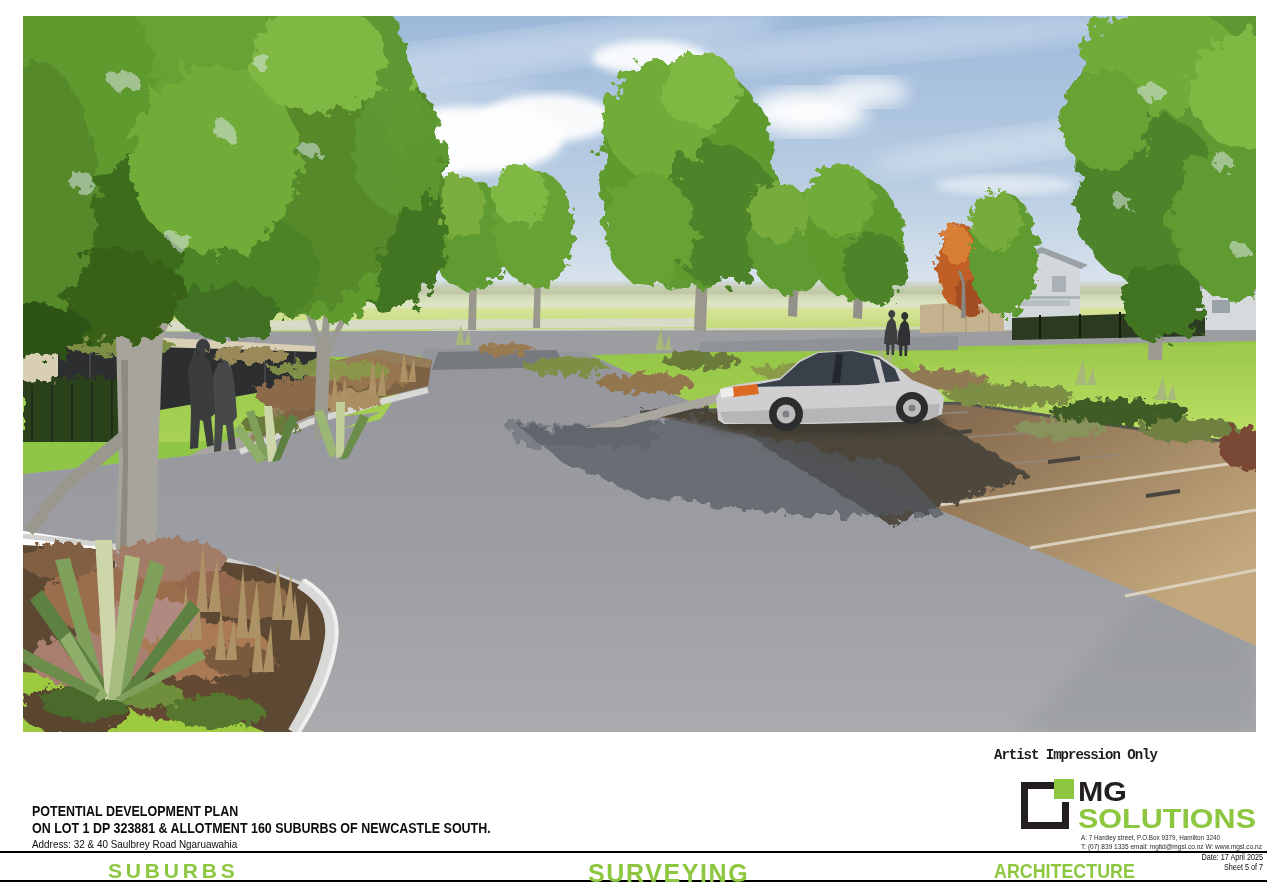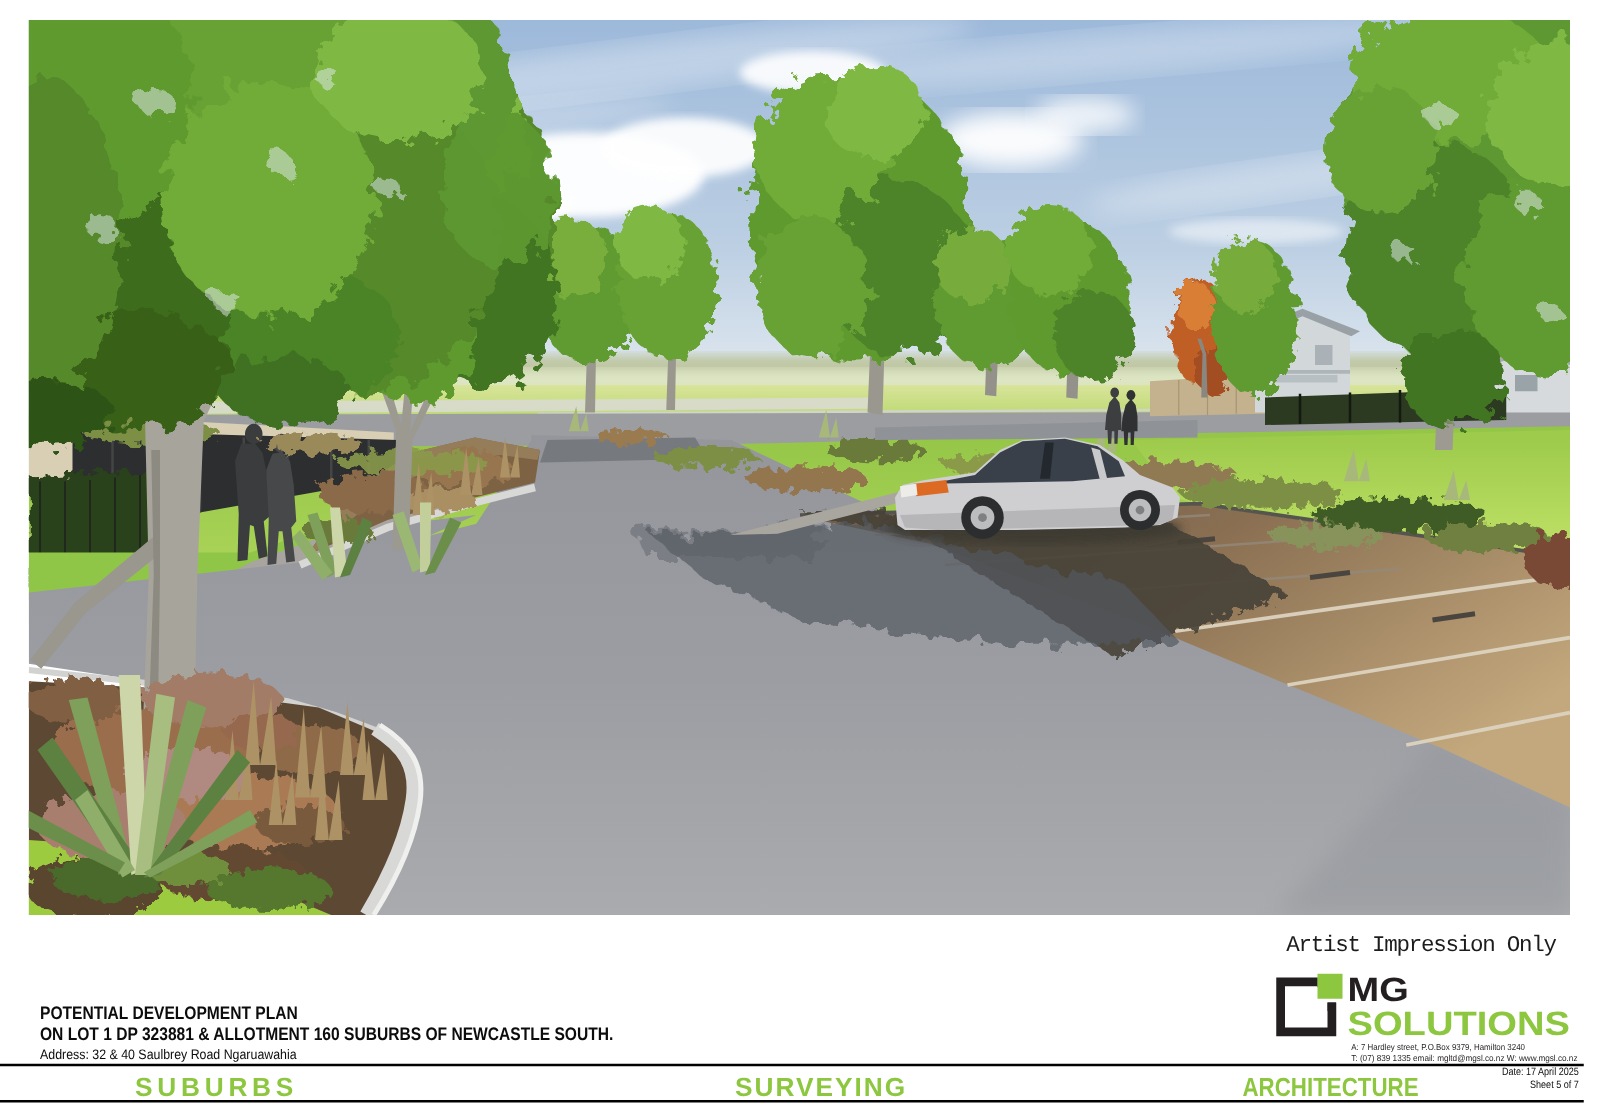--- a/index.html
+++ b/index.html
@@ -445,29 +445,29 @@
       </g>
     </g>
   </g>
 </g>
 </svg>
 
 <div class="abs" style="left:32px;top:803px;font-weight:bold;font-size:14.5px;color:#0c0c0c;line-height:17px;transform:scaleX(0.86);transform-origin:0 0;white-space:nowrap;">POTENTIAL DEVELOPMENT PLAN<br>ON LOT 1 DP 323881 &amp; ALLOTMENT 160 SUBURBS OF NEWCASTLE SOUTH.</div>
 
 <div class="abs" style="left:32px;top:838px;font-size:11px;color:#0c0c0c;transform:scaleX(0.9);transform-origin:0 0;white-space:nowrap;">Address: 32 &amp; 40 Saulbrey Road Ngaruawahia</div>
 
-<div class="abs" style="left:1029px;top:747px;font-family:'Liberation Mono',monospace;font-size:18px;color:#1c1c1c;letter-spacing:-1px;white-space:nowrap;">Artist Impression Only</div>
+<div class="abs" style="left:994px;top:747px;font-family:'Liberation Mono',monospace;font-size:14px;color:#1c1c1c;letter-spacing:-1px;white-space:nowrap;font-weight:bold;">Artist Impression Only</div>
 
 <div class="abs" style="left:0;top:851px;width:1267px;height:2px;background:#000;"></div>
 
 <div class="abs" style="left:0;top:879.5px;width:1267px;height:2.5px;background:#000;"></div>
 
 <div class="abs" style="left:108px;top:859px;font-weight:bold;font-size:21px;color:#8dc63f;letter-spacing:3.8px;white-space:nowrap;">SUBURBS</div>
 
-<div class="abs" style="left:588px;top:859px;font-weight:bold;font-size:21px;color:#8dc63f;letter-spacing:1.6px;white-space:nowrap;">SURVEYING</div>
+<div class="abs" style="left:588px;top:859px;font-weight:bold;font-size:25px;color:#8dc63f;letter-spacing:1.6px;white-space:nowrap;">SURVEYING</div>
 
 <div class="abs" style="left:994px;top:859px;font-weight:bold;font-size:21px;color:#8dc63f;transform:scaleX(0.85);transform-origin:0 0;white-space:nowrap;">ARCHITECTURE</div>
 
 <div class="abs" style="left:1100px;top:852px;width:163px;font-size:8.5px;color:#0c0c0c;text-align:right;transform:scaleX(0.85);transform-origin:100% 0;white-space:nowrap;">Date: 17 April 2025</div>
 
 <div class="abs" style="left:1100px;top:861.5px;width:163px;font-size:8.5px;color:#0c0c0c;text-align:right;transform:scaleX(0.85);transform-origin:100% 0;white-space:nowrap;">Sheet 5 of 7</div>
 
 <svg class="abs" style="left:1018px;top:776px;" width="260" height="78" viewBox="0 0 260 78">
 
   <path d="M3,6 L36,6 L36,13 L10,13 L10,46 L44,46 L44,26 L51,26 L51,53 L3,53 Z" fill="#231f20"></path>

